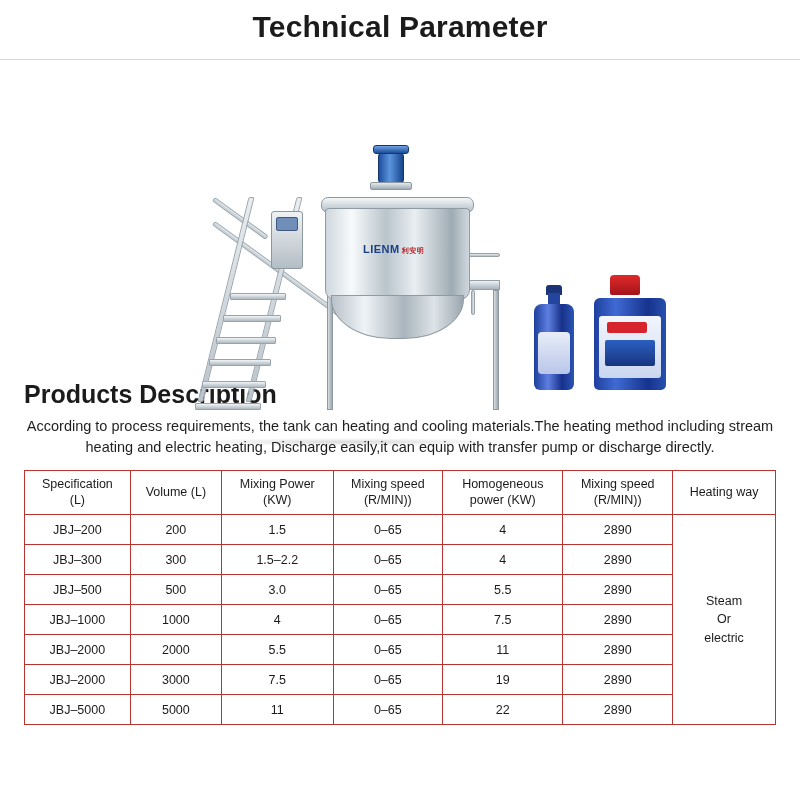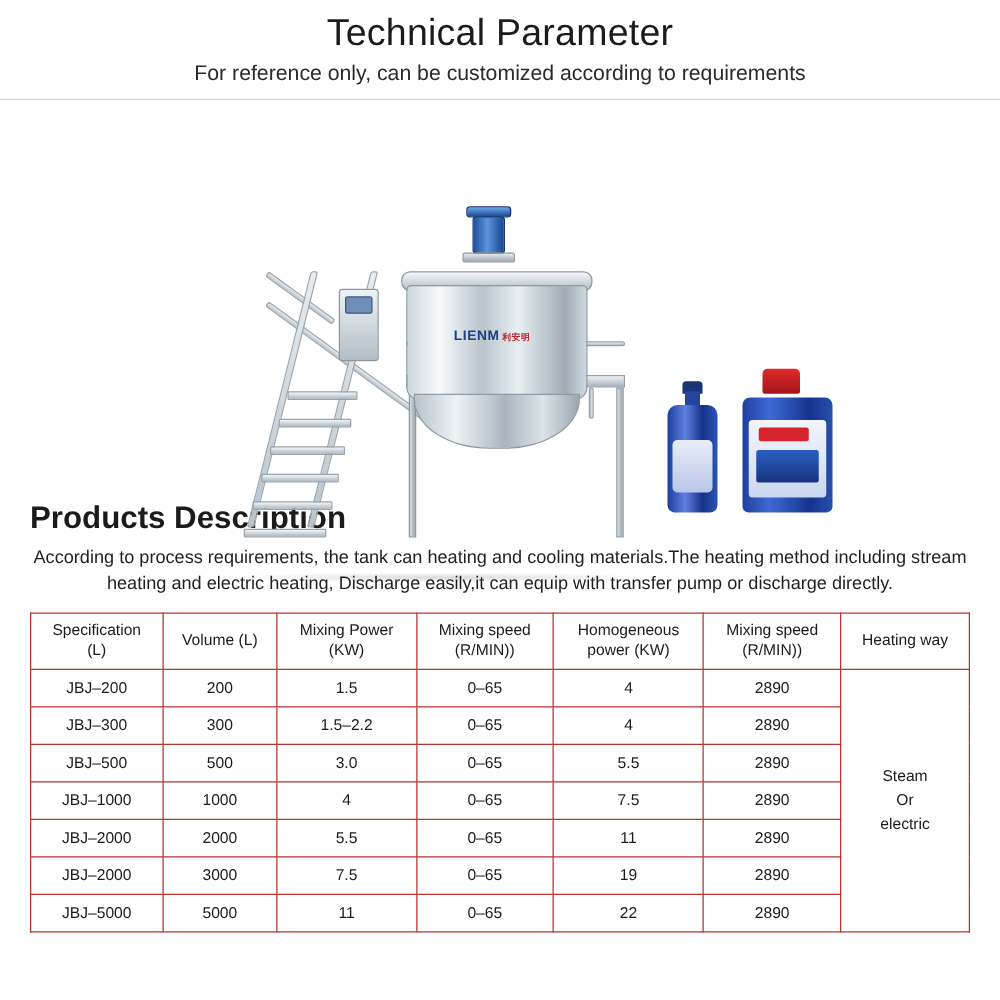--- a/index.html
+++ b/index.html
@@ -17,21 +17,21 @@
   }
 
   
   .header {
     padding: 10px 20px 10px 20px;
     text-align: center;
     border-bottom: 1px solid #d8d8d8;
   }
   .header-title {
     font-size: 30px;
-    font-weight: normal;
+    font-weight: bold;
     letter-spacing: 0.2px;
     margin: 0 0 4px 0;
     line-height: 1.15;
   }
   .header-sub {
     font-size: 17px;
     font-weight: normal;
     color: #2a2a2a;
     margin: 0;
     line-height: 1.2;
@@ -247,21 +247,20 @@
     margin-top: 27px;
   }
 </style>
 </head>
 <body>
 
 <div class="page">
 
   <div class="header">
     <h1 class="header-title">Technical Parameter</h1>
-    <p class="header-sub">For reference only, can be customized according to requirements</p>
   </div>
 
   <div class="hero">
     <div class="machine">
 
       <div class="frame-rail stair-rail-top"></div>
       <div class="frame-rail stair-rail-top2"></div>
       <div class="frame-rail stairs-side-a"></div>
       <div class="frame-rail stairs-side-b"></div>
 

